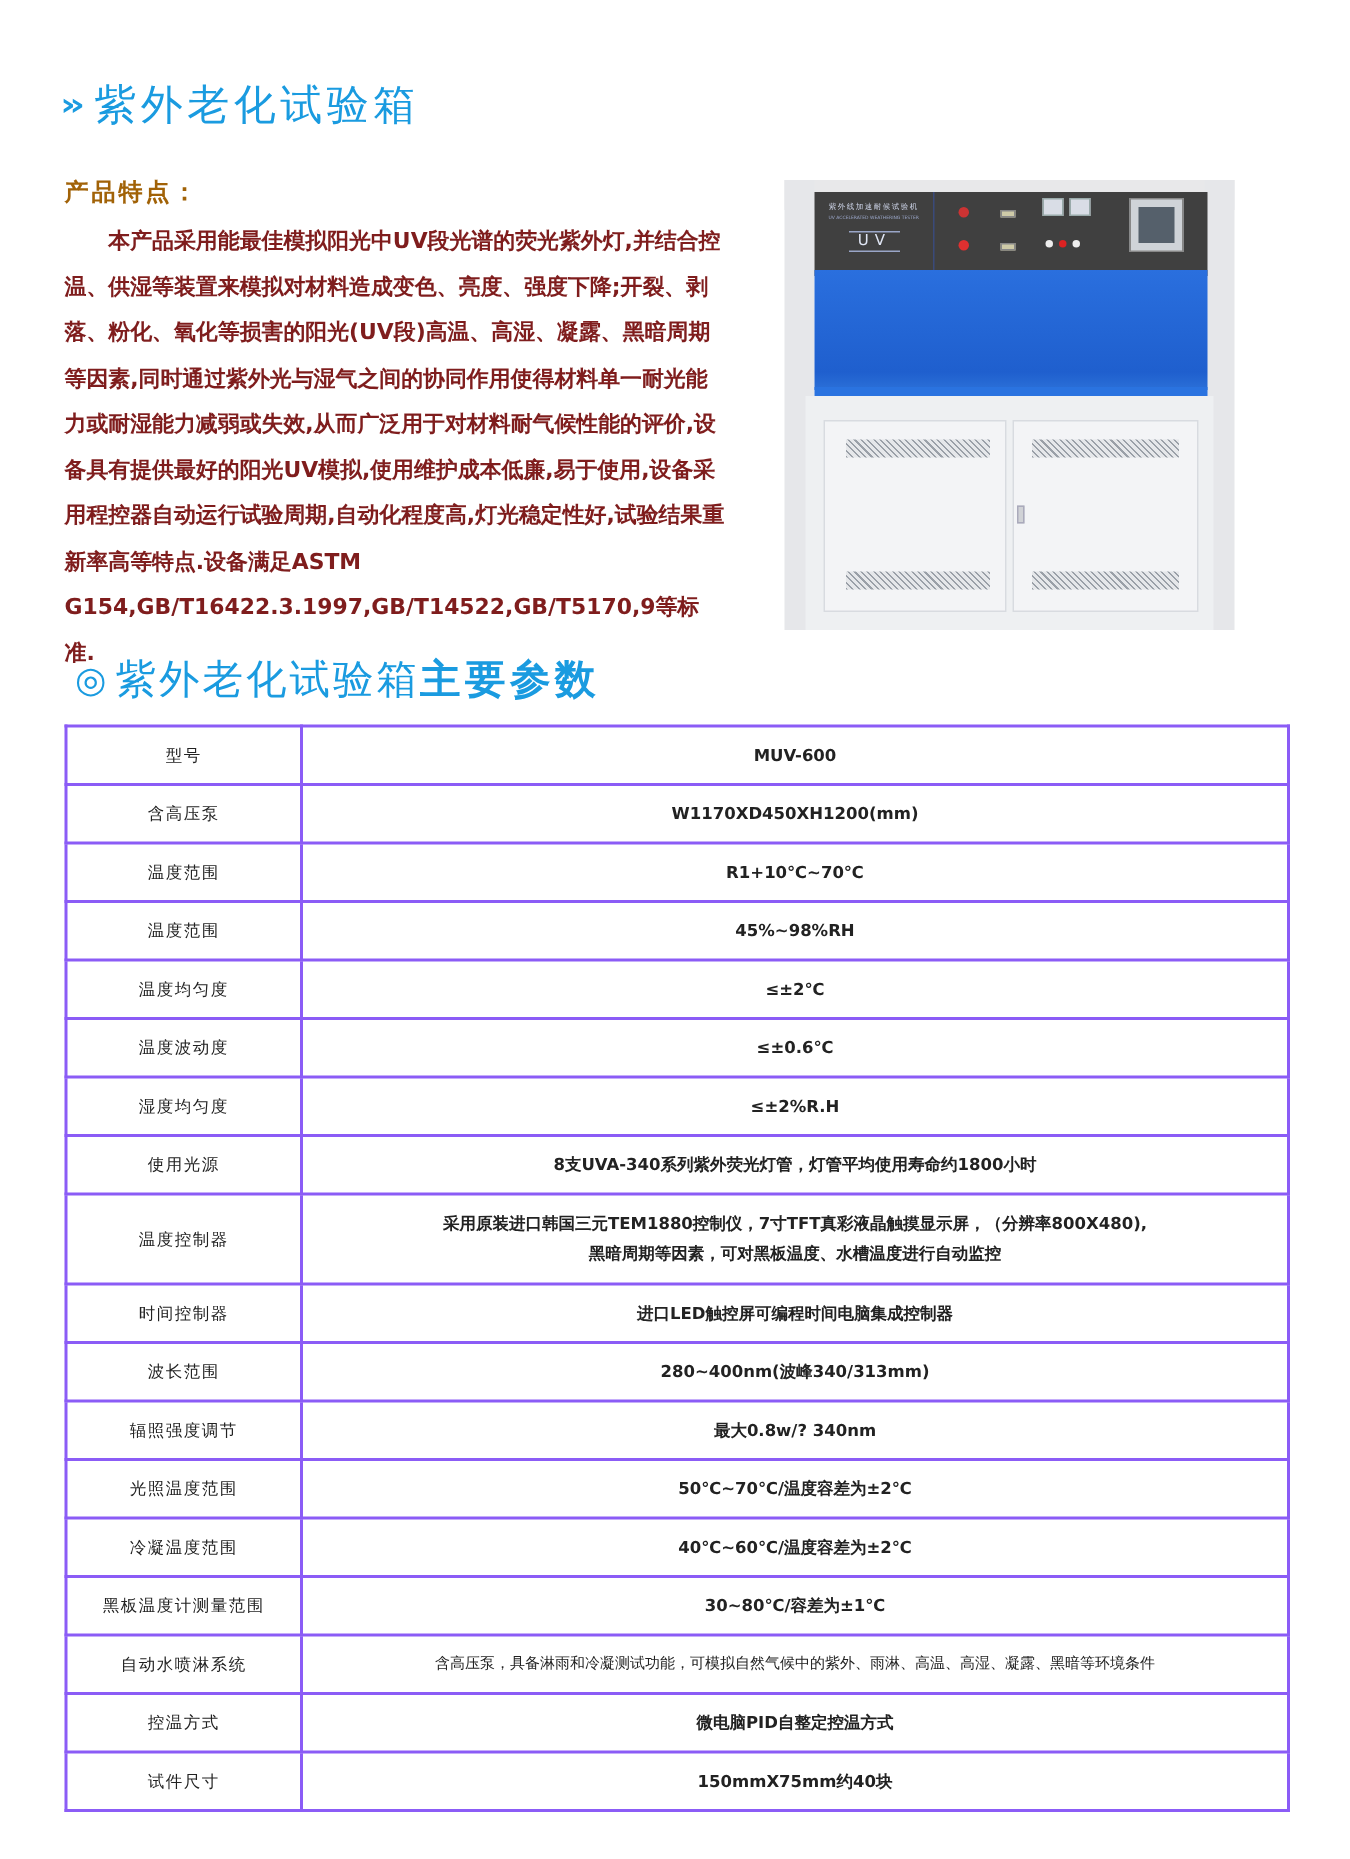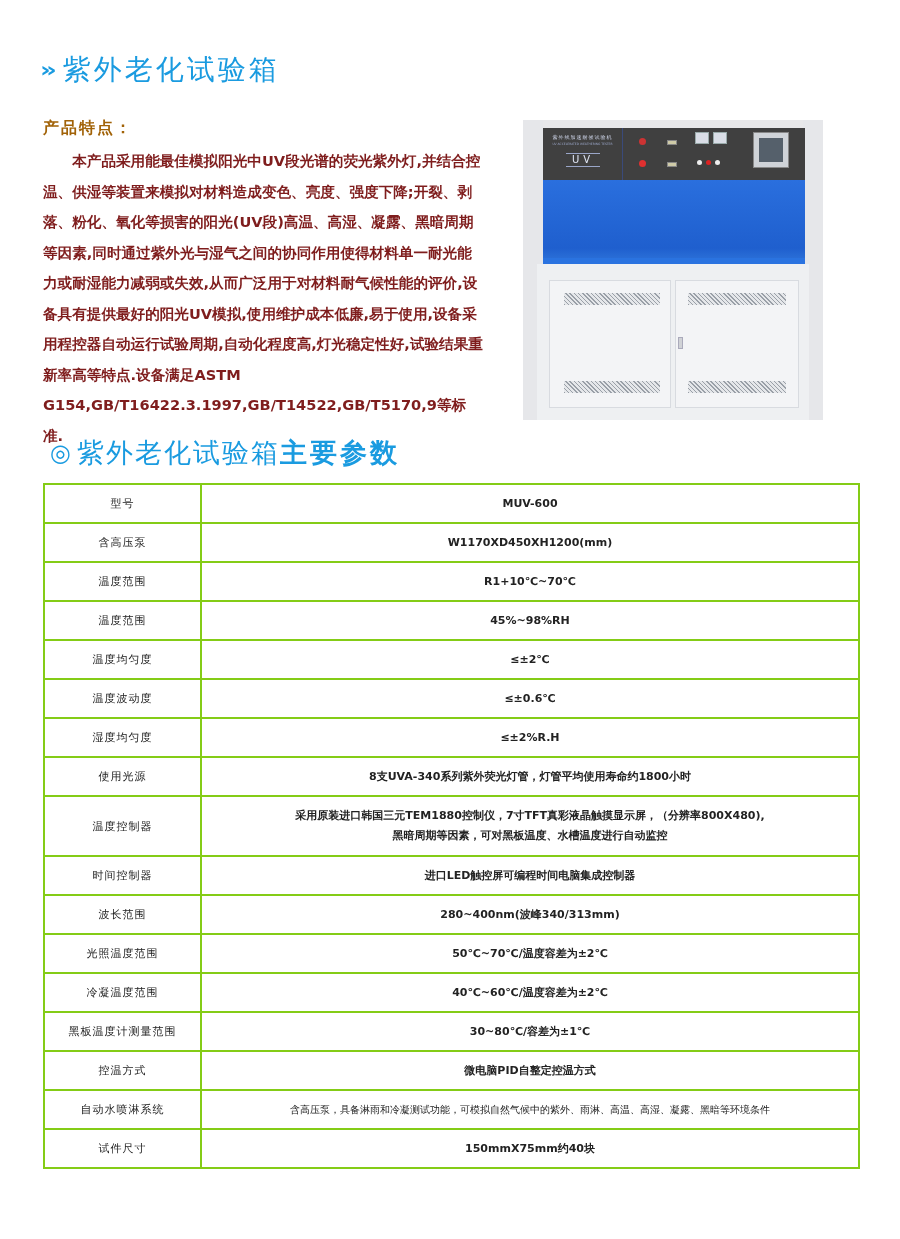--- a/index.html
+++ b/index.html
@@ -37,21 +37,21 @@
   .door.l { left: 12px; width: 122px; }
   .door.r { left: 138px; width: 124px; }
   .vent { position: absolute; height: 12px; background: repeating-linear-gradient(45deg, #9aa0a8 0 1px, #e5e7ea 1px 3px); }
   .handle { position: absolute; left: 2px; top: 56px; width: 5px; height: 12px; background: #d0d2d6; border: 1px solid #aab; }
 
   .params-title { position: absolute; left: 50px; top: 433px; height: 40px; display: flex; align-items: center; color: #1a9be0; font-size: 27px; letter-spacing: 2px; }
   .params-title .circ { font-size: 24px; margin-right: 4px; }
   .params-title .bold { font-weight: bold; letter-spacing: 3px; }
 
   table.spec { position: absolute; left: 43px; top: 483px; width: 817px; border-collapse: collapse; }
-  table.spec td { border: 2px solid #84cc16; text-align: center; vertical-align: middle; font-size: 11px; font-weight: bold; color: #222; height: 39px; padding: 0 4px; }
+  table.spec td { border: 2px solid #8b5cf6; text-align: center; vertical-align: middle; font-size: 11px; font-weight: bold; color: #222; height: 39px; padding: 0 4px; }
   table.spec td.k { width: 157px; font-weight: normal; color: #222; letter-spacing: 1px; }
   table.spec td.v { line-height: 20px; }
   table.spec tr.tall td { height: 60px; }
   table.spec td.small { font-size: 10px; font-weight: normal; }
 </style>
 </head>
 <body>
 
 <div class="main-title">
   <span class="chev">»</span>
@@ -150,37 +150,41 @@
       </tr>
     <tr>
         <td class="k">时间控制器</td>
         <td class="v">进口LED触控屏可编程时间电脑集成控制器</td>
       </tr>
     <tr>
         <td class="k">波长范围</td>
         <td class="v">280~400nm(波峰340/313mm)</td>
       </tr>
     <tr>
+        <td class="k">辐照强度调节</td>
+        <td class="v">最大0.8w/? 340nm</td>
+      </tr>
+    <tr>
         <td class="k">光照温度范围</td>
         <td class="v">50℃~70℃/温度容差为±2℃</td>
       </tr>
     <tr>
         <td class="k">冷凝温度范围</td>
         <td class="v">40℃~60℃/温度容差为±2℃</td>
       </tr>
     <tr>
         <td class="k">黑板温度计测量范围</td>
         <td class="v">30~80℃/容差为±1℃</td>
       </tr>
     <tr>
+        <td class="k">自动水喷淋系统</td>
+        <td class="v small">含高压泵，具备淋雨和冷凝测试功能，可模拟自然气候中的紫外、雨淋、高温、高湿、凝露、黑暗等环境条件</td>
+      </tr>
+    <tr>
         <td class="k">控温方式</td>
         <td class="v">微电脑PID自整定控温方式</td>
-      </tr>
-    <tr>
-        <td class="k">自动水喷淋系统</td>
-        <td class="v small">含高压泵，具备淋雨和冷凝测试功能，可模拟自然气候中的紫外、雨淋、高温、高湿、凝露、黑暗等环境条件</td>
       </tr>
     <tr>
         <td class="k">试件尺寸</td>
         <td class="v">150mmX75mm约40块</td>
       </tr>
   </tbody>
 </table>
 
 </body></html>

